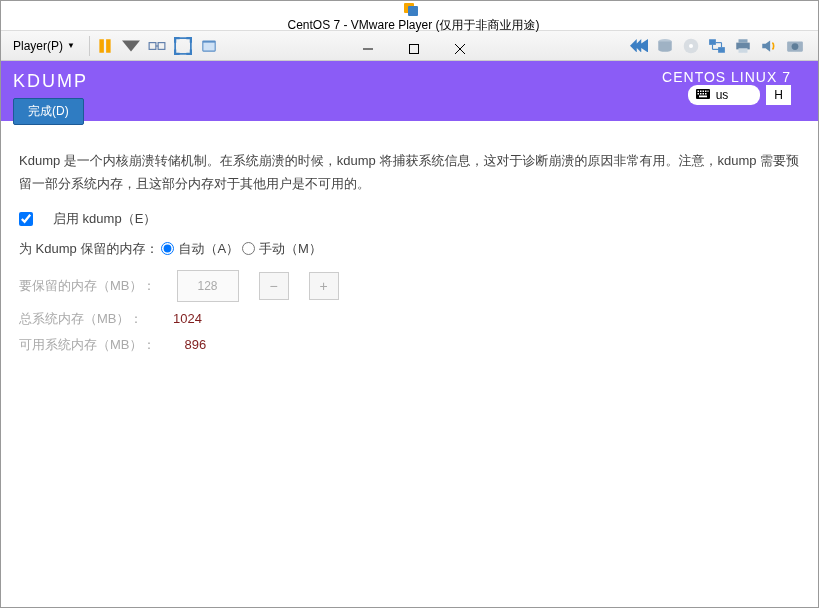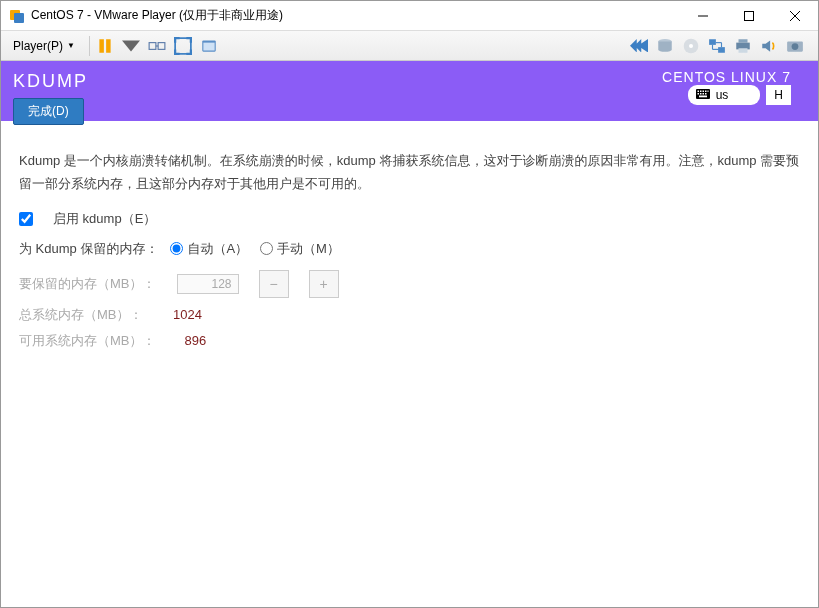--- a/index.html
+++ b/index.html
@@ -1,18 +1,18 @@
 <!DOCTYPE html>
 <html><head>
 <meta charset="utf-8">
 <style>
 * { margin: 0; padding: 0; box-sizing: border-box; font-family: "Segoe UI", Tahoma, sans-serif; }
 body { background: #fff; width: 819px; height: 608px; overflow: hidden; border: 1px solid #999; }
 
-.titlebar { height: 30px; display: flex; align-items: center; padding: 0 0 0 8px; background: #fff; border-bottom: 1px solid #ddd; }
+.titlebar { height: 30px; display: flex; align-items: center; padding: 0 0 0 8px; background: #fff; border-bottom: 1px solid #ddd; flex-direction: column; }
 .titlebar-icon { width: 16px; height: 16px; margin-right: 6px; }
 .titlebar-text { flex: 1; font-size: 12px; color: #000; }
 .win-controls { display: flex; }
 .win-btn { width: 46px; height: 30px; display: flex; align-items: center; justify-content: center; font-size: 12px; color: #000; }
 
 .menubar { height: 30px; display: flex; align-items: center; padding: 0 4px; background: linear-gradient(#f8f8f8,#ececec); border-bottom: 1px solid #ccc; }
 .menu-item { padding: 4px 8px; font-size: 12px; display: flex; align-items: center; }
 .menu-item .arrow { margin-left: 4px; font-size: 8px; }
 .toolbar-sep { width: 1px; height: 20px; background: #ccc; margin: 0 6px; }
 .toolbar-icons { display: flex; align-items: center; gap: 8px; }
@@ -28,25 +28,25 @@
 .anaconda-right { margin-left: auto; padding: 8px 27px 0 0; display: flex; flex-direction: column; align-items: flex-end; gap: 0; }
 .centos-label { font-size: 14px; letter-spacing: 1px; }
 .kb-help-row { display: flex; gap: 6px; }
 .kb-button { background: #fff; color: #000; padding: 3px 32px 3px 8px; font-size: 12px; display: flex; align-items: center; gap: 6px; border-radius: 9px; }
 .help-button { background: #fff; color: #000; padding: 3px 8px; font-size: 12px; }
 
 .anaconda-body { padding: 28px 18px; font-size: 13px; color: #444; }
 .desc { line-height: 1.8; margin-bottom: 14px; }
 .checkbox-row { display: flex; align-items: center; gap: 20px; margin-bottom: 12px; }
 .checkbox-row input { width: 14px; height: 14px; }
-.radio-row { display: flex; align-items: center; gap: 12px; margin-bottom: 12px; }
+.radio-row { display: flex; align-items: center; gap: 3px; margin-bottom: 12px; }
 .radio-row label { display: flex; align-items: center; gap: 4px; }
 .mem-row { display: flex; align-items: center; gap: 21px; margin-bottom: 8px; color: #aaa; }
 .mem-label { min-width: 125px; }
-.num-input { width: 62px; height: 20px; border: 1px solid #ccc; padding: 0 6px; color: #aaa; text-align: right; font-size: 12px; }
+.num-input { width: 62px; height: 32px; border: 1px solid #ccc; padding: 0 6px; color: #aaa; text-align: center; font-size: 12px; }
 .spin-btn { width: 30px; height: 28px; border: 1px solid #ccc; background: #f6f6f6; color: #aaa; font-size: 14px; margin-left: -1px; }
 .mem-value { color: #7f1d1d; padding-left: 8px; }
 
 .vmware-orange { fill: #f7a600; }
 </style>
 </head>
 <body>
 
 <div class="titlebar">
   <span class="titlebar-icon">

